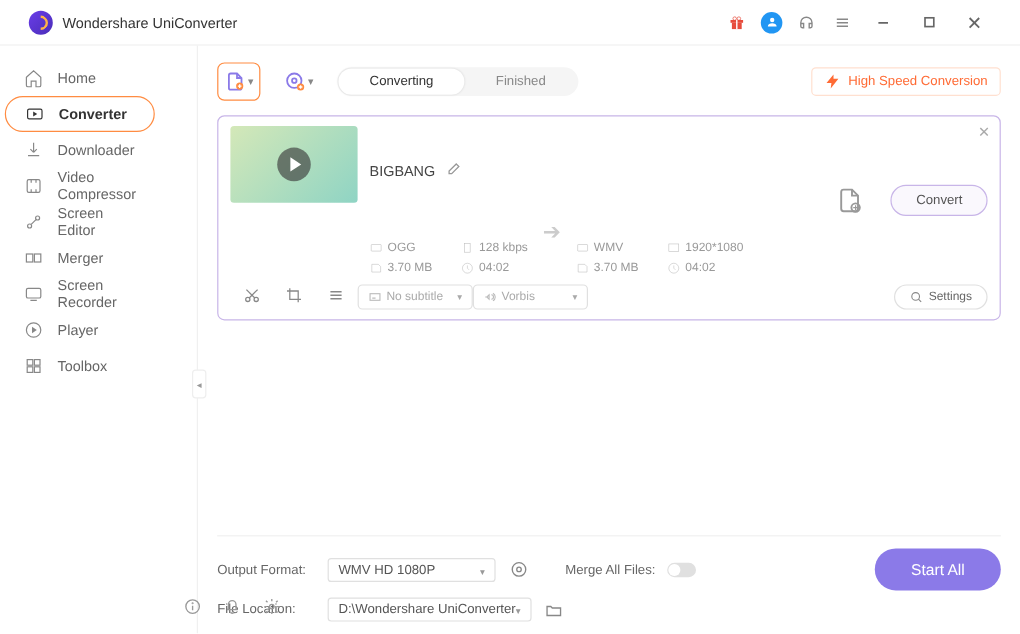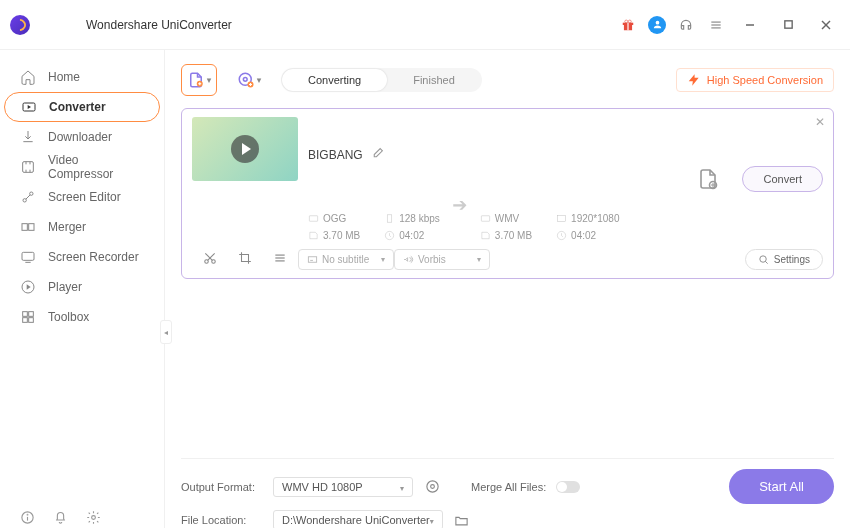--- a/index.html
+++ b/index.html
@@ -1,29 +1,29 @@
 <!DOCTYPE html>
 <html><head>
 <meta charset="utf-8">
 <style>
 * { box-sizing: border-box; margin: 0; padding: 0; font-family: -apple-system, BlinkMacSystemFont, "Segoe UI", Arial, sans-serif; }
 body { width: 850px; height: 528px; background: #fff; overflow: hidden; font-size: 12px; color: #333; }
-.titlebar { height: 50px; display: flex; align-items: center; padding: 0 10px; border-bottom: 1px solid #f0f0f0; gap: 48px; }
+.titlebar { height: 38px; display: flex; align-items: center; padding: 0 24px; border-bottom: 1px solid #f0f0f0; }
 .logo { width: 20px; height: 20px; border-radius: 50%; background: linear-gradient(135deg, #6a3de8, #4a2db8); display: flex; align-items: center; justify-content: center; margin-right: 8px; }
 .logo::after { content: ""; width: 8px; height: 8px; border: 2px solid #ffb347; border-left-color: transparent; border-bottom-color: transparent; border-radius: 50%; transform: rotate(45deg); }
 .app-title { font-size: 12px; color: #333; font-weight: 500; }
 .titlebar-right { margin-left: auto; display: flex; align-items: center; gap: 10px; }
 .tb-icon { width: 20px; height: 20px; display: flex; align-items: center; justify-content: center; cursor: pointer; color: #888; }
 .tb-icon svg { width: 14px; height: 14px; }
 .avatar { width: 18px; height: 18px; border-radius: 50%; background: #2196f3; color: #fff; font-size: 10px; display: flex; align-items: center; justify-content: center; }
 .gift { color: #e74c3c; }
 .win-btn { width: 28px; height: 20px; display: flex; align-items: center; justify-content: center; cursor: pointer; color: #666; }
 
 .main { display: flex; height: calc(100% - 38px); }
-.sidebar { width: 165px; border-right: 1px solid #f0f0f0; display: flex; flex-direction: column; position: relative; }
+.sidebar { width: 165px; border-right: 1px solid #f0f0f0; display: flex; flex-direction: row; position: relative; }
 .nav { padding-top: 12px; }
 .nav-item { display: flex; align-items: center; height: 30px; padding: 0 20px; cursor: pointer; color: #666; font-size: 12px; gap: 12px; }
 .nav-item.active { border: 1.5px solid #ff8c42; border-radius: 16px; margin: 0 4px; padding: 0 16px; font-weight: 600; color: #333; }
 .nav-item svg { width: 16px; height: 16px; stroke: #888; fill: none; stroke-width: 1.5; flex-shrink: 0; }
 .nav-item.active svg { stroke: #333; }
 .sidebar-bottom { margin-top: auto; padding: 12px 20px; display: flex; gap: 18px; }
 .sidebar-bottom .sb-icon { cursor: pointer; color: #999; }
 .collapse-handle { position: absolute; right: -8px; top: 270px; width: 12px; height: 24px; background: #fff; border: 1px solid #eee; border-radius: 3px; display: flex; align-items: center; justify-content: center; cursor: pointer; font-size: 8px; color: #999; }
 
 .content { flex: 1; display: flex; flex-direction: column; padding: 10px 16px; }

